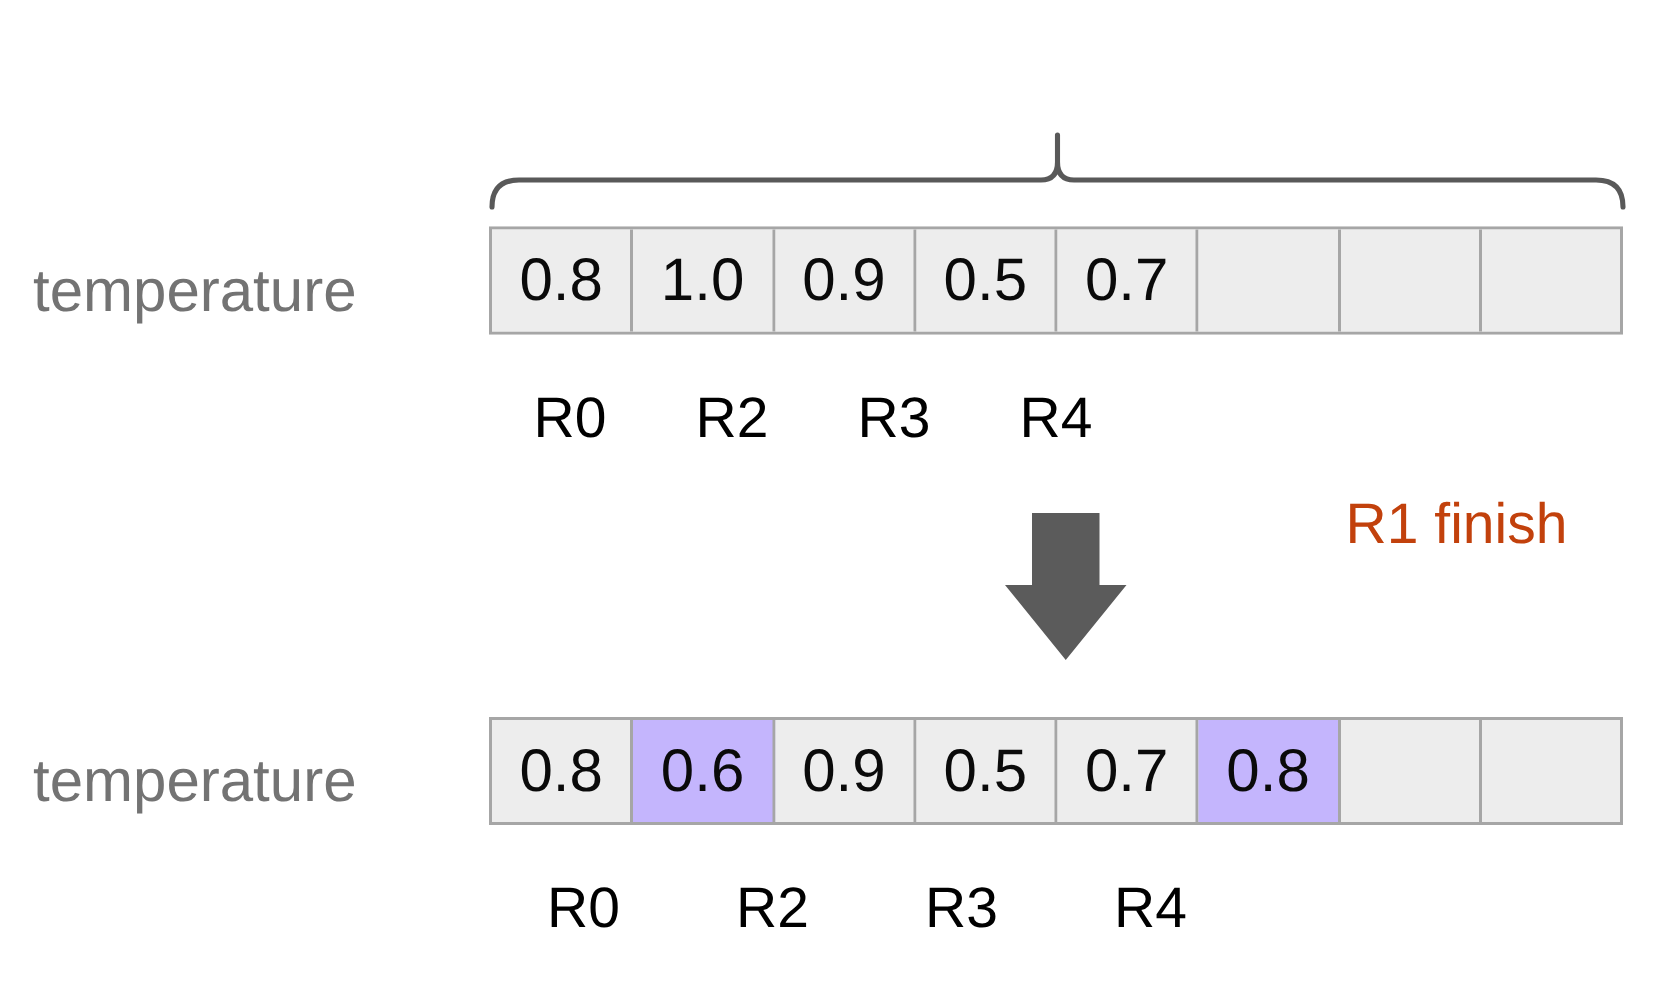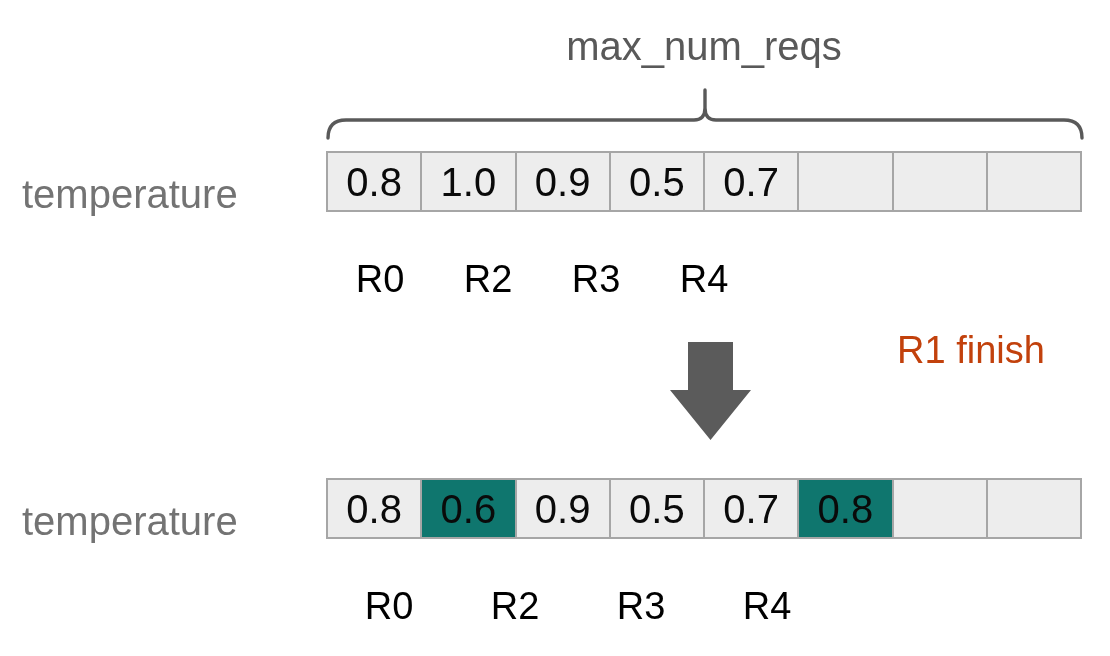--- a/index.html
+++ b/index.html
@@ -52,21 +52,21 @@
     text-align: right;
   }
   .row-label.top  { left: 22px; top: 172px; }
   .row-label.bot  { left: 22px; top: 499px; }
 
   
   .array {
     position: absolute;
     left: 326px;
     width: 756px;
-    height: 61px;
+    height: 72px;
     display: flex;
     box-sizing: border-box;
     border: 2px solid #a6a6a6;
     background: #ededed;
   }
   .array.top { top: 151px; }
   .array.bot { top: 478px; }
 
   .cell {
     flex: 1 1 0;
@@ -75,21 +75,21 @@
     background: #ededed;
     display: flex;
     align-items: center;
     justify-content: center;
     font-size: 40px;
     color: #0a0a0a;
     line-height: 1;
     position: relative;
   }
   .cell:last-child { border-right: none; }
-  .cell.hl { background: #0f766e; }
+  .cell.hl { background: #c4b5fd; }
   .cell.empty { color: transparent; }
 
   
   .idrow {
     position: absolute;
     left: 326px;
     width: 756px;
     height: 46px;
     display: flex;
   }
@@ -126,21 +126,20 @@
     line-height: 1.18;
   }
   .note.l1 { top: 328px; }
   .note.l2 { top: 378px; }
 </style>
 </head>
 <body>
 
 <div class="stage">
 
-  <div class="brace-title">max_num_reqs</div>
 
   <svg class="brace-svg" viewBox="0 0 770 56">
     <path d="M 8 52 Q 8 34 26 34 L 374 34 Q 385 34 385 22 L 385 4 L 385 22 Q 385 34 396 34 L 744 34 Q 762 34 762 52" fill="none" stroke="#595959" stroke-width="3.4" stroke-linecap="round" stroke-linejoin="round"></path>
   </svg>
 
   <div class="row-label top">temperature</div>
 
   <div class="array top">
     <div class="cell">0.8</div>
     <div class="cell">1.0</div>

